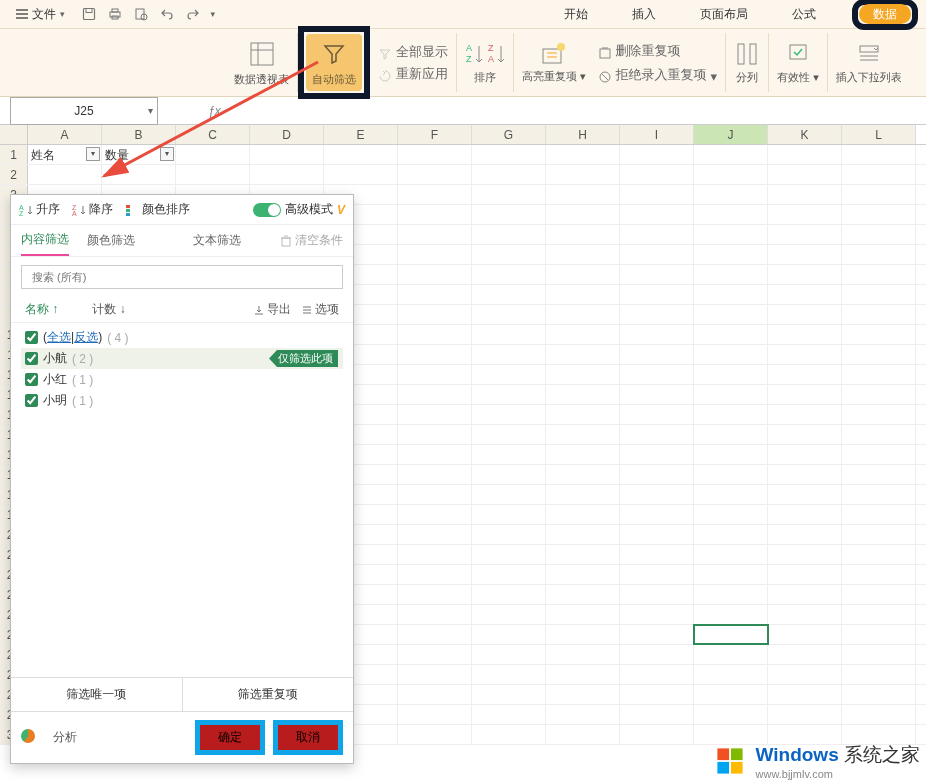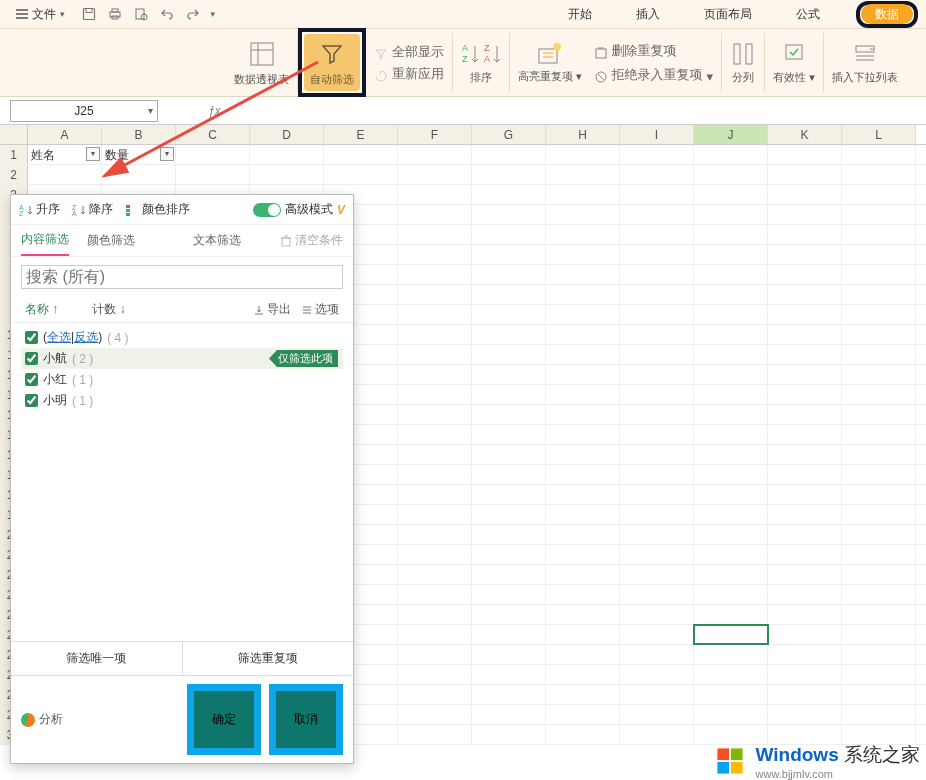--- a/index.html
+++ b/index.html
@@ -8,35 +8,35 @@
 
 .menubar { height: 29px; background: #fdf6ec; border-bottom: 1px solid #e8dcc6; display: flex; align-items: center; padding: 0 8px; }
 .menubar .file-btn { display: flex; align-items: center; gap: 4px; padding: 2px 8px; cursor: pointer; }
 .menubar .hamburger { display: inline-block; }
 .menubar .down-arrow { font-size: 9px; color: #666; }
 .menubar .qat { display: flex; gap: 10px; margin-left: 8px; align-items: center; }
 .menubar .qat-icon { width: 16px; height: 16px; color: #666; cursor: pointer; display: flex; align-items: center; justify-content: center; }
 .menubar .tabs { margin-left: auto; display: flex; gap: 28px; align-items: center; }
 .menubar .tab { padding: 4px 8px; cursor: pointer; color: #333; }
 .menubar .tab.active { background: #f5a623; color: #fff; border-radius: 11px; padding: 3px 14px; }
-.red-box { border: 4px solid #0f172a; }
+.red-box { border: 6px solid #0f172a; }
 
 
 .ribbon { height: 68px; background: #fdf6ec; display: flex; align-items: center; padding: 4px 0; border-bottom: 1px solid #e0d5bd; }
 .ribbon-group { display: flex; flex-direction: column; align-items: center; padding: 0 8px; border-right: 1px solid #e8dcc6; height: 100%; justify-content: center; gap: 2px; }
 .ribbon-group:last-child { border-right: none; }
 .ribbon-big-icon { width: 32px; height: 32px; display: flex; align-items: center; justify-content: center; color: #666; }
 .ribbon-label { font-size: 11px; color: #555; white-space: nowrap; }
 .ribbon-disabled { color: #bbb; }
 .ribbon-small-row { display: flex; align-items: flex-end; gap: 4px; font-size: 13px; color: #666; cursor: pointer; padding: 1px 0; }
 .ribbon-auto-filter { background: #f5c66e; border-radius: 4px; padding: 4px 6px; display: flex; flex-direction: column; align-items: center; gap: 2px; }
 
 
 .formula-row { height: 28px; display: flex; align-items: center; border-bottom: 1px solid #ccc; background: #fff; }
-.name-box { width: 148px; height: 22px; border: 1px solid #aaa; display: flex; align-items: center; justify-content: center; font-size: 12px; margin-left: 10px; position: relative; }
+.name-box { width: 148px; height: 28px; border: 1px solid #aaa; display: flex; align-items: center; justify-content: center; font-size: 12px; margin-left: 10px; position: relative; }
 .name-box::after { content: "▾"; position: absolute; right: 4px; color: #666; font-size: 10px; }
 .fx-icon { margin-left: 50px; font-style: italic; color: #888; }
 .formula-input { flex: 1; height: 22px; border: none; margin-left: 6px; }
 
 
 .grid-wrap { position: relative; }
 .col-headers { display: flex; height: 20px; border-bottom: 1px solid #ccc; }
 .corner { width: 28px; border-right: 1px solid #ccc; background: #f5f0e5; }
 .col-head { width: 74px; border-right: 1px solid #ddd; background: #f5f0e5; text-align: center; font-size: 12px; color: #555; line-height: 20px; }
 .col-head.sel { background: #cce5b5; }
@@ -58,43 +58,43 @@
 .switch { width: 28px; height: 14px; background: #3cb371; border-radius: 7px; position: relative; }
 .switch::after { content: ""; position: absolute; right: 1px; top: 1px; width: 12px; height: 12px; background: #fff; border-radius: 50%; }
 .vip { color: #f5a623; font-weight: bold; font-style: italic; }
 
 .fp-tabs { display: flex; align-items: center; padding: 0 10px; gap: 18px; border-bottom: 1px solid #eee; height: 32px; }
 .fp-tab { padding: 6px 0; cursor: pointer; font-size: 12px; color: #666; }
 .fp-tab.active { color: #2e8b57; border-bottom: 2px solid #ec4899; }
 .fp-clear { margin-left: auto; display: flex; align-items: center; gap: 3px; color: #aaa; cursor: pointer; }
 
 .fp-search { margin: 8px 10px; }
-.fp-search input { width: 100%; height: 24px; border: 1px solid #ccc; padding: 0 4px; font-size: 16px; }
+.fp-search input { width: 100%; height: 24px; border: 1px solid #ccc; padding: 0 10px; font-size: 11px; }
 
 .fp-cols { display: flex; padding: 4px 14px; font-size: 12px; color: #555; border-bottom: 1px solid #eee; align-items: center; }
 .fp-cols .export { margin-left: auto; display: flex; gap: 10px; }
 .sortlink { color: #2e8b57; cursor: pointer; }
 
 .fp-list { flex: 1; overflow: auto; padding: 4px 10px; }
 .fp-item { display: flex; align-items: center; gap: 5px; padding: 2px 4px; font-size: 12px; }
 .fp-item.hl { background: #eef2e8; position: relative; }
 .fp-item .count { color: #aaa; }
 .only-tag { position: absolute; right: 5px; background: #2e8b57; color: #fff; font-size: 11px; padding: 1px 5px 1px 9px; clip-path: polygon(8px 0, 100% 0, 100% 100%, 8px 100%, 0 50%); }
 .fp-item input[type=checkbox] { accent-color: #2e8b57; width: 13px; height: 13px; }
 .link { color: #1e6bb8; text-decoration: underline; cursor: pointer; }
 
 .fp-unique-row { display: flex; border-top: 1px solid #ddd; }
 .fp-unique-row .ubtn { flex: 1; text-align: center; padding: 8px 0; cursor: pointer; font-size: 12px; }
 .fp-unique-row .ubtn + .ubtn { border-left: 1px solid #ddd; }
 
 .fp-footer { display: flex; align-items: center; padding: 8px 10px; border-top: 1px solid #ddd; gap: 8px; }
-.fp-footer .analyze { display: flex; align-items: center; gap: 4px; color: #555; cursor: pointer; }
+.fp-footer .analyze { display: flex; align-items: flex-start; gap: 18px; color: #555; cursor: pointer; }
 .pie { width: 14px; height: 14px; border-radius: 50%; background: conic-gradient(#e67e22 0 60%, #3cb371 60% 100%); }
 .fp-footer .btns { margin-left: auto; display: flex; gap: 8px; }
-.fp-footer button { padding: 20px 18px; border: 7px solid #0ea5e9; background: #0f766e; cursor: pointer; font-size: 12px; }
+.fp-footer button { padding: 4px 18px; border: 5px solid #0ea5e9; background: #b91c1c; cursor: pointer; font-size: 12px; }
 
 
 .watermark { position: absolute; right: 6px; bottom: 0; display: flex; align-items: center; gap: 8px; font-size: 12px; }
 .watermark .logo { width: 36px; height: 36px; }
 .watermark .txt1 { font-size: 19px; }
 .watermark .txt1 b { color: #0b63c4; }
 .watermark .txt2 { color: #888; font-size: 11px; }
 
 svg { display: block; }
 </style>

